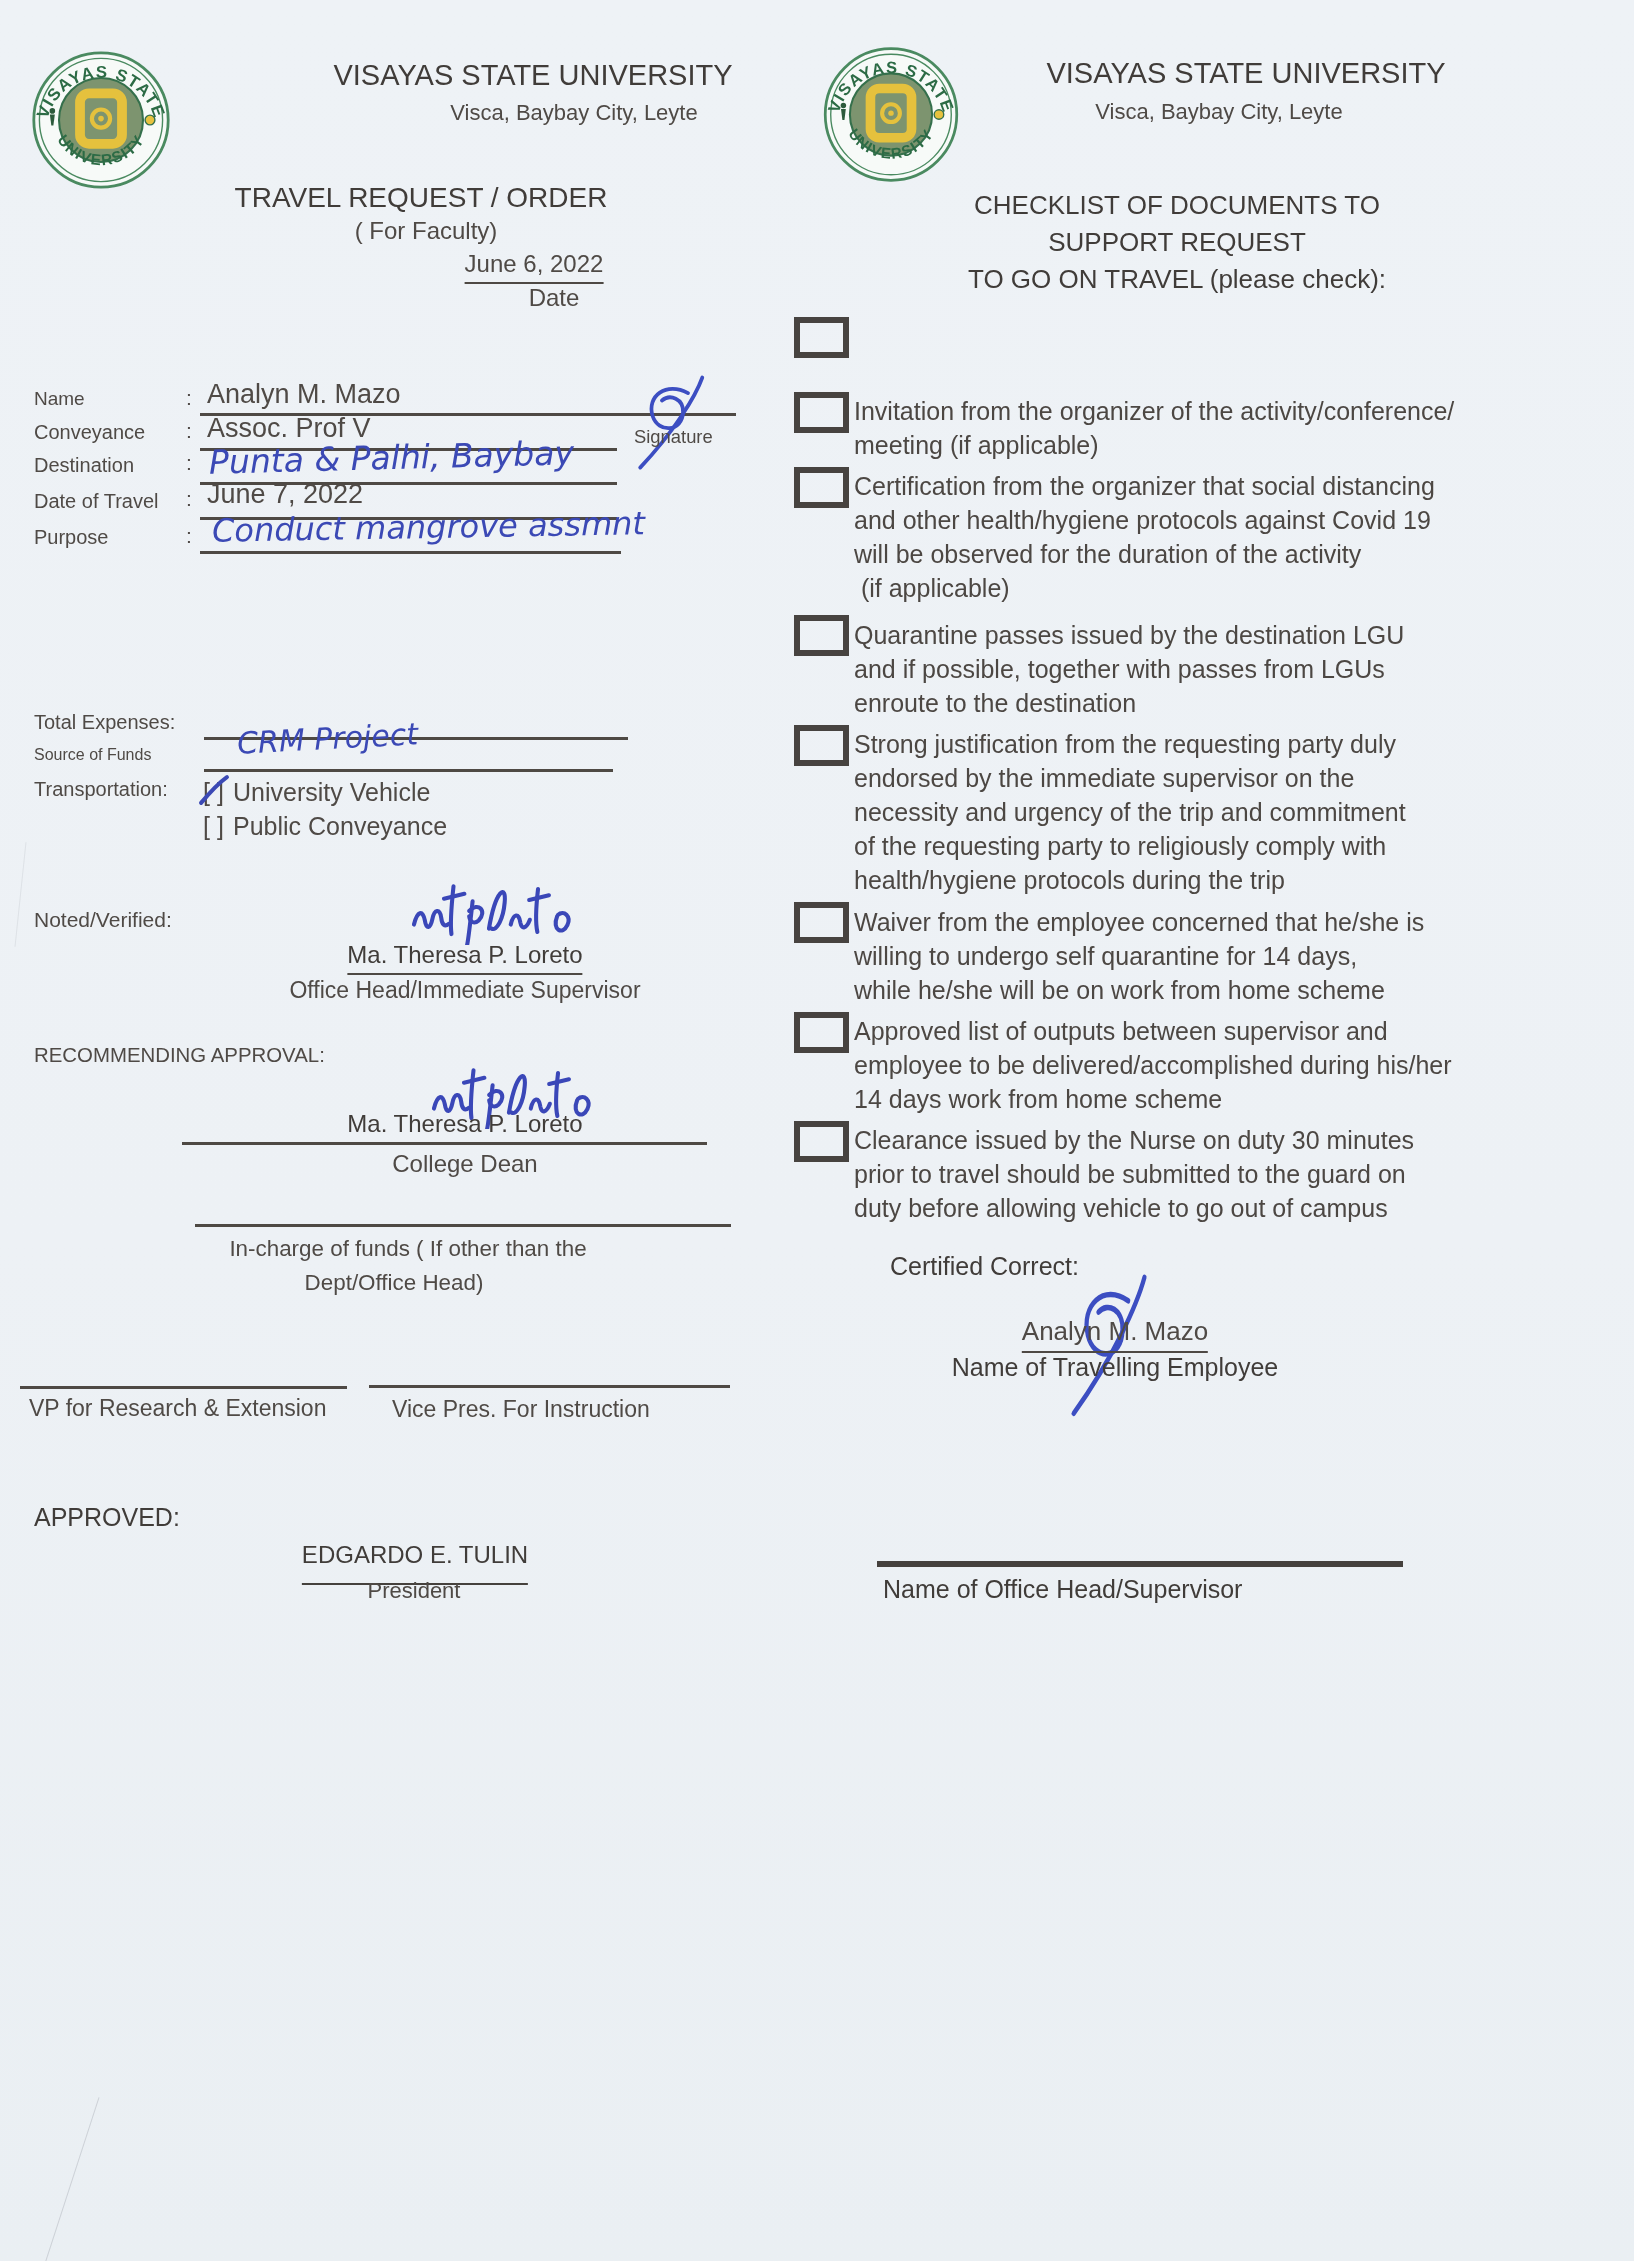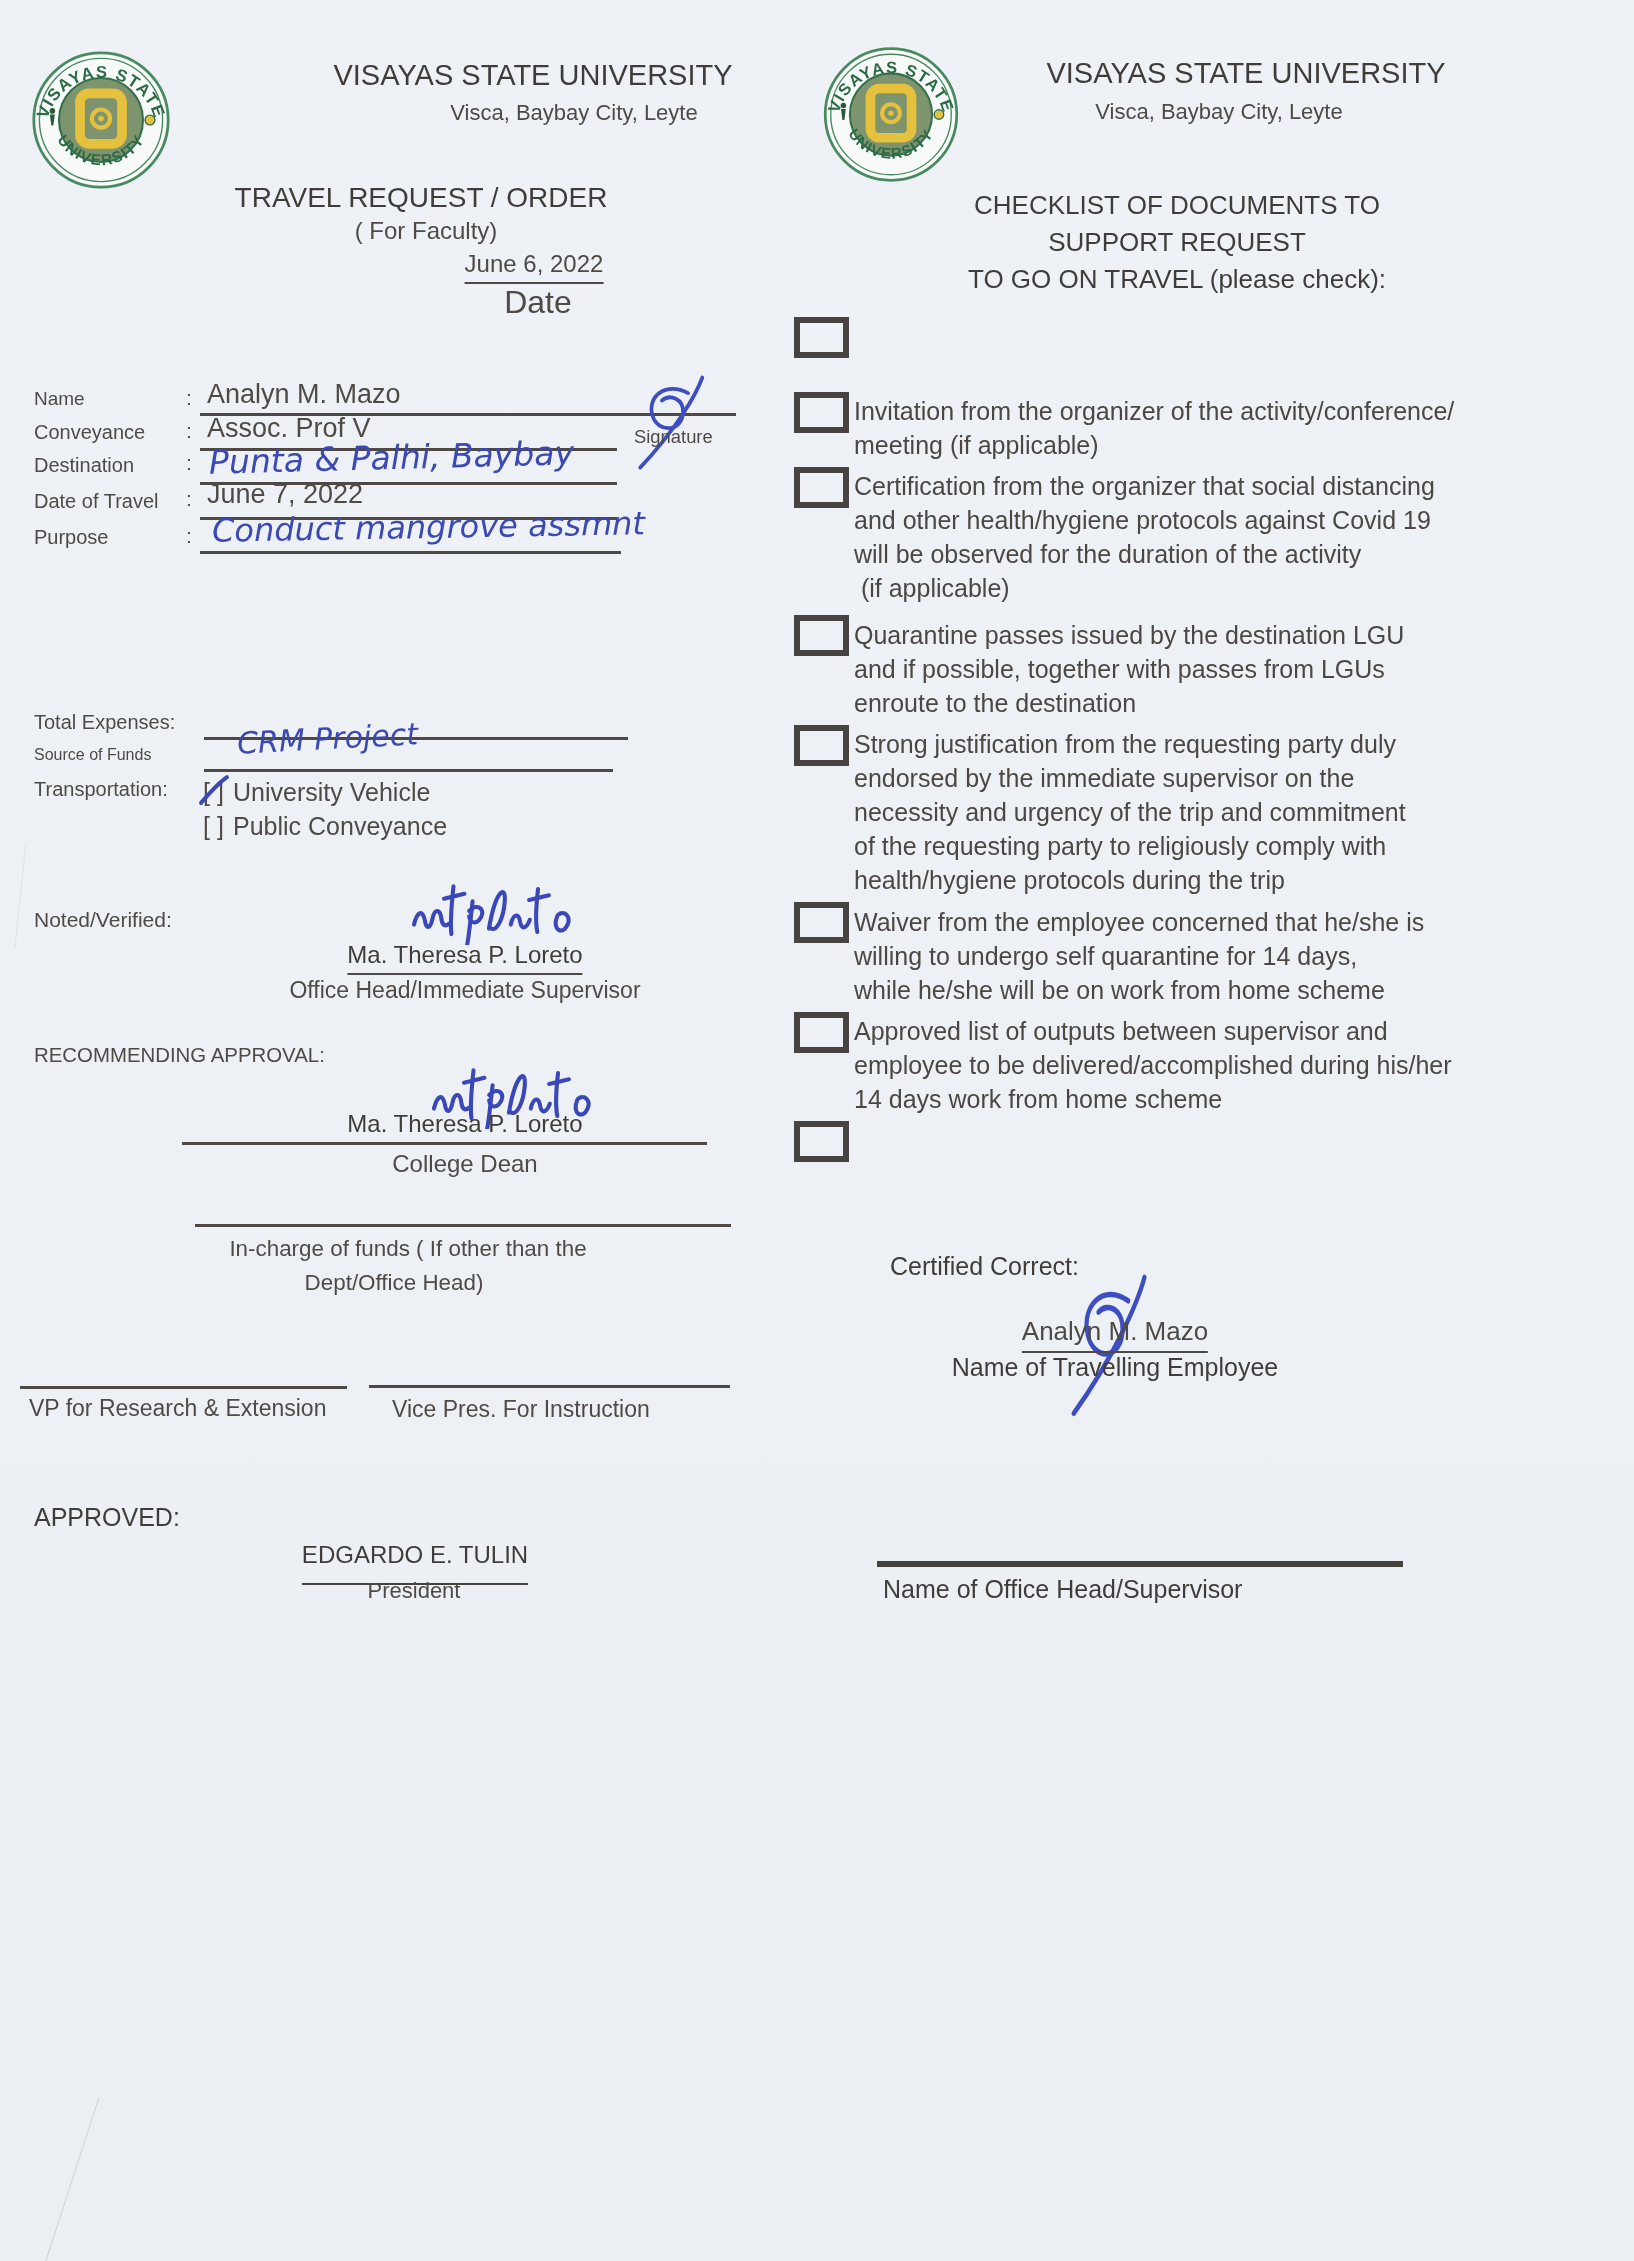--- a/index.html
+++ b/index.html
@@ -72,21 +72,21 @@
       <use href="#seal"></use>
     </svg>
 
   <div class="abs ctr b" style="left:533px;top:59px;font-size:29px">VISAYAS STATE UNIVERSITY</div>
   <div class="abs ctr" style="left:574px;top:100px;font-size:22px">Visca, Baybay City, Leyte</div>
 
   <div class="abs ctr b" style="left:421px;top:182px;font-size:28px">TRAVEL REQUEST / ORDER</div>
   <div class="abs ctr" style="left:426px;top:217px;font-size:24px">( For Faculty)</div>
 
   <div class="abs ctr uline" style="left:534px;top:250px;font-size:24px">June 6, 2022</div>
-  <div class="abs ctr" style="left:538px;top:284px;font-size:32px">Date</div>
+  <div class="abs ctr" style="left:554px;top:284px;font-size:24px">Date</div>
 
   <div class="abs" style="left:34px;top:388px;font-size:19px">Name</div>
   <div class="abs" style="left:186px;top:386px;font-size:21px">:</div>
   <div class="abs" style="left:207px;top:379px;font-size:27px">Analyn M. Mazo</div>
   <div class="line" style="left:200px;top:413px;width:536px"></div>
 
   <div class="abs" style="left:34px;top:421px;font-size:20px">Conveyance</div>
   <div class="abs" style="left:186px;top:419px;font-size:21px">:</div>
   <div class="abs" style="left:207px;top:413px;font-size:27px">Assoc. Prof V</div>
   <div class="line" style="left:200px;top:448px;width:417px"></div>
@@ -195,20 +195,23 @@
   <div class="chk-text pre" style="top:905px">Waiver from the employee concerned that he/she is
 willing to undergo self quarantine for 14 days,
 while he/she will be on work from home scheme</div>
 
   <div class="cb" style="left:794px;top:1012px"></div>
   <div class="chk-text pre" style="top:1014px">Approved list of outputs between supervisor and
 employee to be delivered/accomplished during his/her
 14 days work from home scheme</div>
 
   <div class="cb" style="left:794px;top:1121px"></div>
+  <div class="chk-text pre" style="top:1123px">Clearance issued by the Nurse on duty 30 minutes
+prior to travel should be submitted to the guard on
+duty before allowing vehicle to go out of campus</div>
 
   <div class="abs b" style="left:890px;top:1252px;font-size:25px">Certified Correct:</div>
   <svg class="abs" style="left:1061px;top:1268px" width="99" height="150" viewBox="0 0 140 160" preserveAspectRatio="none">
       <use href="#sigA"></use>
     </svg>
   <div class="abs ctr uline" style="left:1115px;top:1316px;font-size:26px">Analyn M. Mazo</div>
   <div class="abs ctr b" style="left:1115px;top:1353px;font-size:25px">Name of Travelling Employee</div>
 
   <div class="line thick" style="left:877px;top:1561px;width:526px"></div>
   <div class="abs b" style="left:883px;top:1575px;font-size:25px">Name of Office Head/Supervisor</div>

